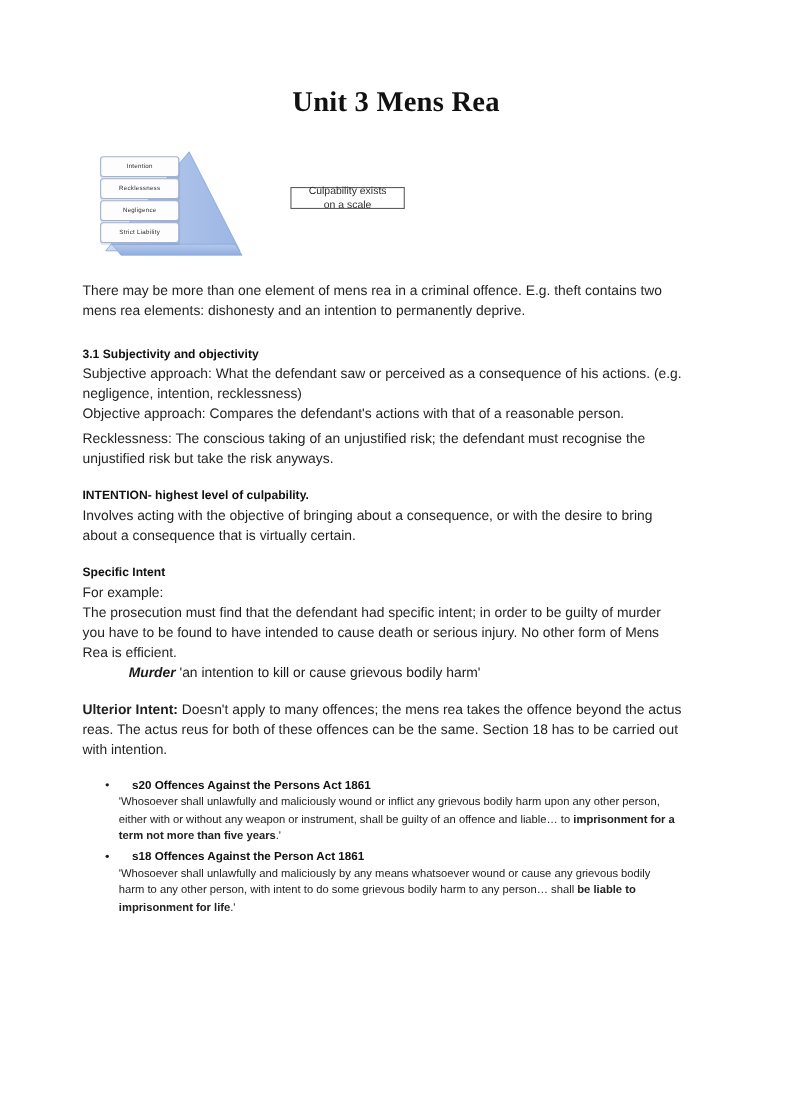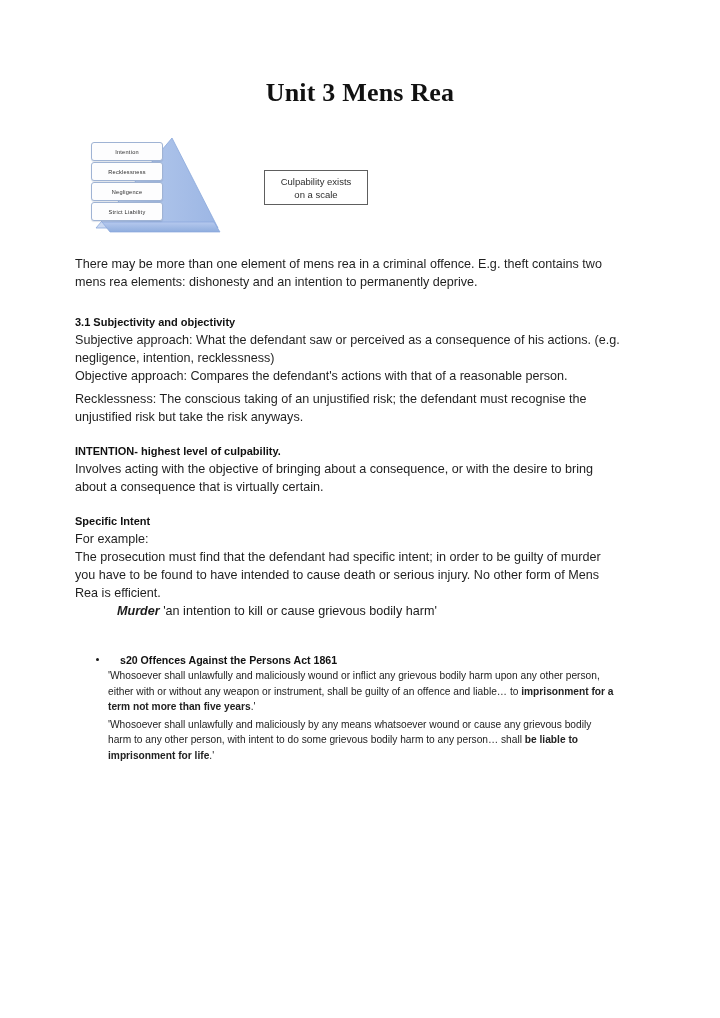--- a/index.html
+++ b/index.html
@@ -74,21 +74,21 @@
     color: #2b2b2b;
     box-shadow: 0 1px 1px rgba(80,100,140,0.18);
   }
 
   
   .callout-box {
     position: absolute;
     left: 264px;
     top: 170px;
     width: 104px;
-    height: 35px;
+    height: 20px;
     box-sizing: border-box;
     border: 1.4px solid #5e5e5e;
     background: #ffffff;
     display: flex;
     flex-direction: column;
     align-items: center;
     justify-content: center;
     font-size: 9.5px;
     line-height: 13px;
     color: #2e2e2e;
@@ -231,32 +231,37 @@
 
     <div class="gap-md"></div>
 
     <p class="h-bold">Specific Intent</p>
     <p class="para">For example:</p>
     <p class="para">The prosecution must find that the defendant had specific intent; in order to be guilty of murder you have to be found to have intended to cause death or serious injury. No other form of Mens Rea is efficient.</p>
     <p class="indent-murder"><b>Murder</b><span> 'an intention to kill or cause grievous bodily harm'</span></p>
 
     <div class="gap-md"></div>
 
+    <p class="para"><b>Ulterior Intent:</b><span> Doesn't apply to many offences; the mens rea takes the offence beyond the actus reas. The actus reus for both of these offences can be the same. Section 18 has to be carried out with intention.</span></p>
 
     <div class="gap-md"></div>
 
     <ul class="bullets">
       <li class="bullet-item">
         <div class="bullet-head">
           <span class="dot"></span>
           <span>s20 Offences Against the Persons Act 1861</span>
         </div>
         <div class="bullet-quote"><span>'Whosoever shall unlawfully and maliciously wound or inflict any grievous bodily harm upon any other person, either with or without any weapon or instrument, shall be guilty of an offence and liable… to </span><b>imprisonment for a term not more than five years</b><span>.'</span></div>
       </li>
       <li class="bullet-item">
+        <div class="bullet-head">
+          <span class="dot"></span>
+          <span>s18 Offences Against the Person Act 1861</span>
+        </div>
         <div class="bullet-quote"><span>'Whosoever shall unlawfully and maliciously by any means whatsoever wound or cause any grievous bodily harm to any other person, with intent to do some grievous bodily harm to any person… shall </span><b>be liable to imprisonment for life</b><span>.'</span></div>
       </li>
     </ul>
 
     <div class="gap-lg"></div>
 
 
   </div>
 </div>
 

